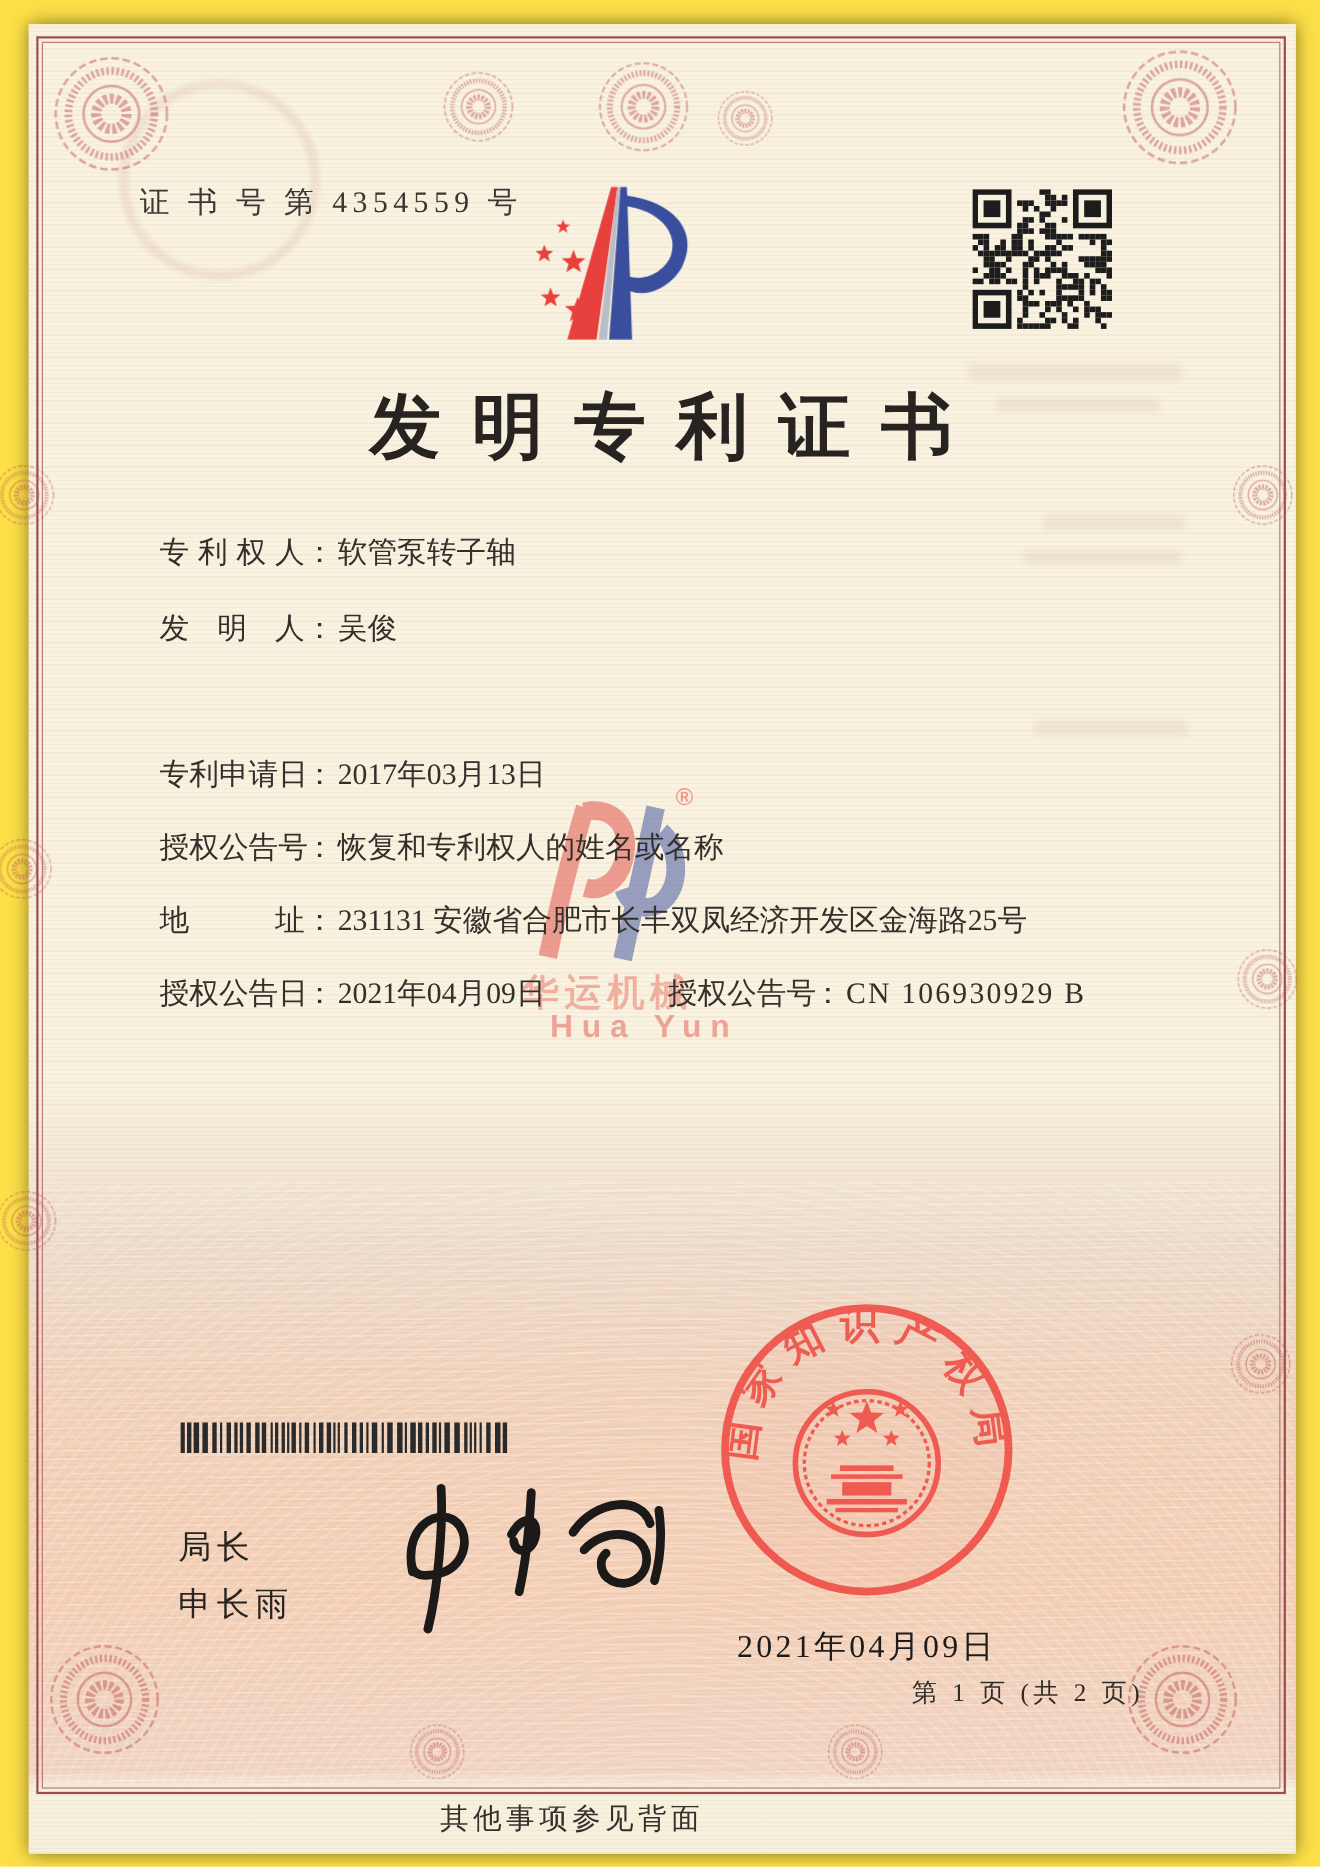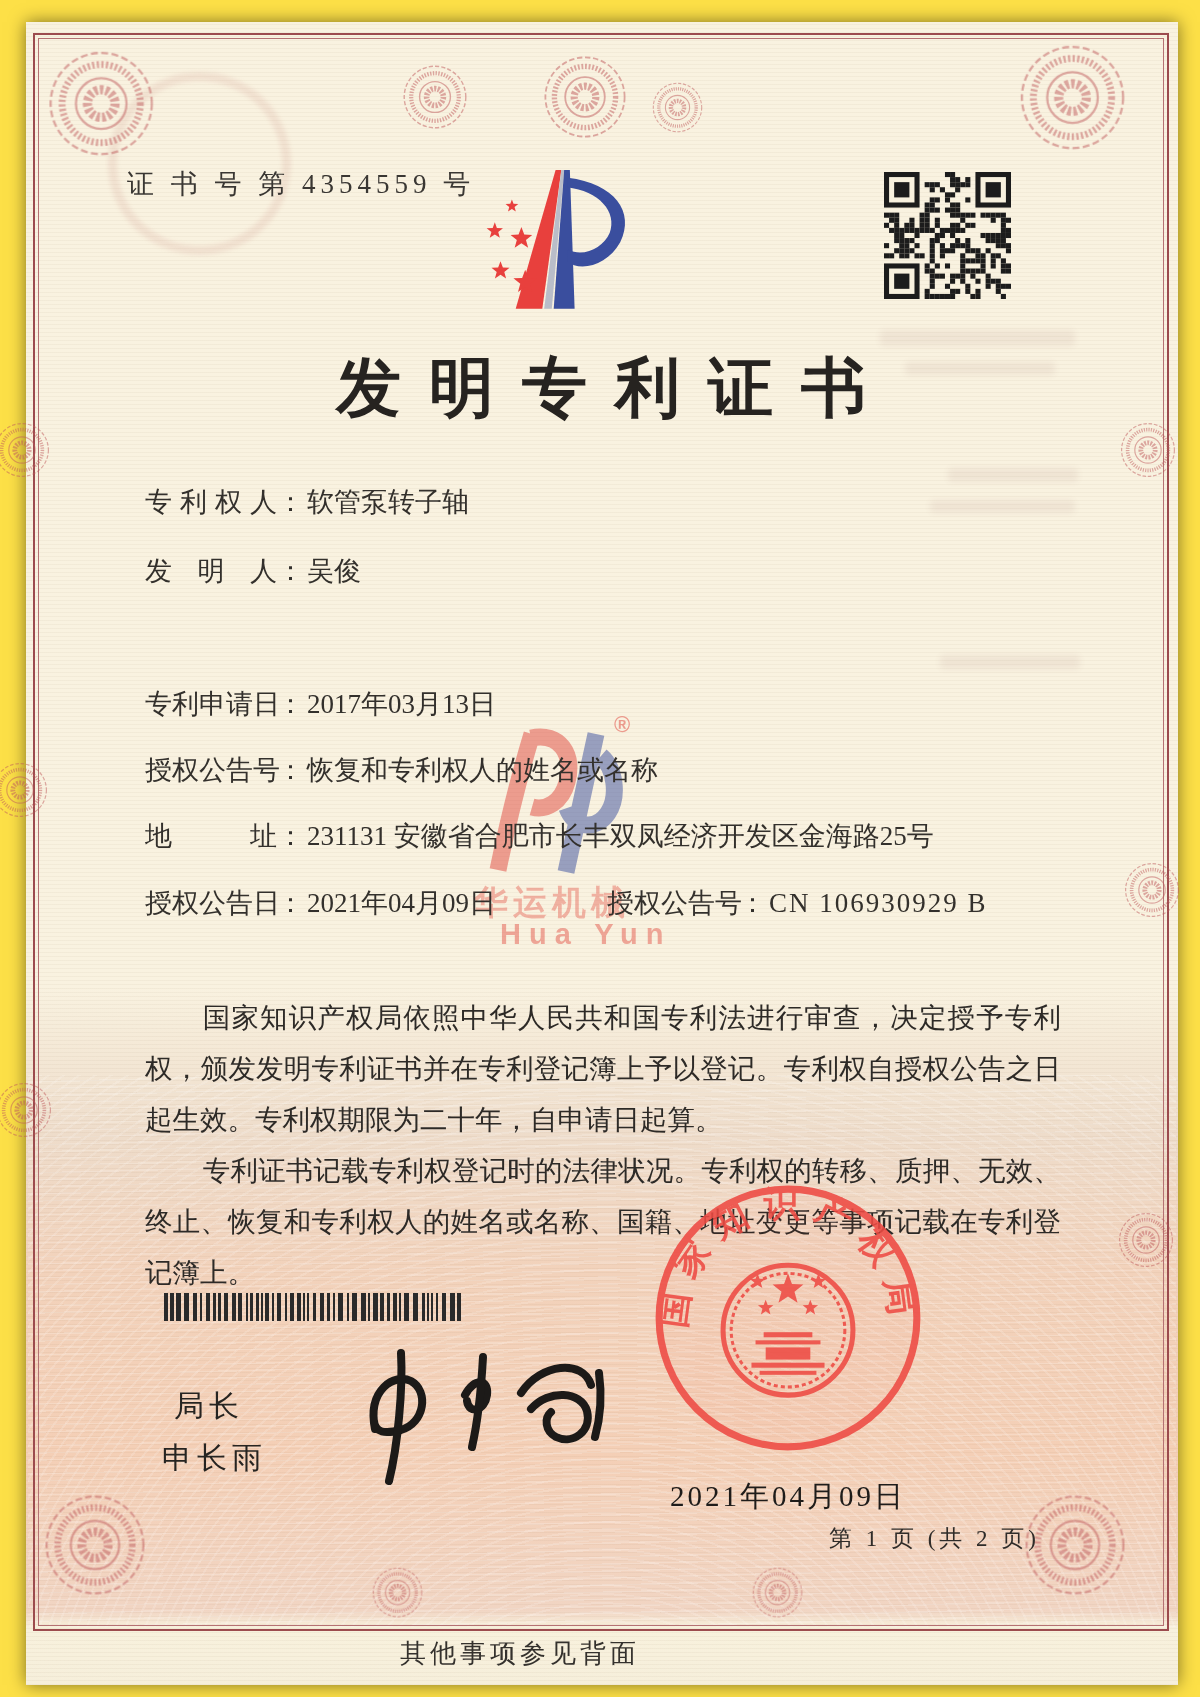--- a/index.html
+++ b/index.html
@@ -31,21 +31,21 @@
   .row .colon{display:inline-block;width:30px;}
   .row.r1{top:484px}.row.r2{top:553px}.row.r3{top:619px}
   .row.r4{top:686px}.row.r5{top:752px}.row.r6{top:818px}
   .row.g1{top:885px}.row.g2{top:885px;left:607px}
   .mono-num{font-family:"Liberation Serif","DejaVu Serif",serif;letter-spacing:2px;}
   .paras{position:absolute;left:145px;top:992px;width:916px;font-size:27.5px;line-height:51px;
         text-align:justify;color:#2d2a27;}
   .paras p{margin:0;text-indent:2.1em;}
   .barcode{position:absolute;left:164px;top:1293px;width:302px;height:28px;}
   .sig-title{position:absolute;left:162px;top:1386px;font-size:30px;letter-spacing:5px;color:#262421;
-        font-family:"Liberation Sans","DejaVu Sans",sans-serif;margin-left:12px;}
+        font-family:"Liberation Sans","DejaVu Sans",sans-serif;}
   .sig-name{position:absolute;left:162px;top:1438px;font-size:30px;letter-spacing:5px;color:#262421;
         font-family:"Liberation Sans","DejaVu Sans",sans-serif;}
   .signature{position:absolute;left:335px;top:1333px;}
   .seal{position:absolute;left:650px;top:1180px;}
   .seal-date{position:absolute;left:650px;top:1477px;width:276px;text-align:center;font-size:29px;
         letter-spacing:3px;color:#1e1c1a;}
   .page-info{position:absolute;left:0;right:160px;top:1523px;text-align:right;font-size:23px;
         letter-spacing:4px;color:#2f2c29;padding-left:40px;}
   .back-note{position:absolute;left:0;right:160px;top:1636px;text-align:center;font-size:26px;
         letter-spacing:4px;color:#34312d;}
@@ -367,24 +367,20 @@
   <div class="row r6">
     <span class="lbl">地址</span><span class="colon">：</span><span class="val">231131 安徽省合肥市长丰双凤经济开发区金海路25号</span>
   </div>
   <div class="row g1">
     <span class="lbl">授权公告日</span><span class="colon">：</span><span class="val">2021年04月09日</span>
   </div>
   <div class="row g2">
     <span class="lbl">授权公告号</span><span class="colon">：</span><span class="val mono-num">CN 106930929 B</span>
   </div>
 
-  <div class="paras">
-    <p>国家知识产权局依照中华人民共和国专利法进行审查，决定授予专利权，颁发发明专利证书并在专利登记簿上予以登记。专利权自授权公告之日起生效。专利权期限为二十年，自申请日起算。</p>
-    <p>专利证书记载专利权登记时的法律状况。专利权的转移、质押、无效、终止、恢复和专利权人的姓名或名称、国籍、地址变更等事项记载在专利登记簿上。</p>
-  </div>
 
   <div class="barcode">
     <svg id="barcode-svg" width="302" height="28" viewBox="0 0 302 28">
         <rect x="0" y="0" width="4" height="28" fill="#2a2a2a"></rect>
         <rect x="6" y="0" width="4" height="28" fill="#2a2a2a"></rect>
         <rect x="12" y="0" width="5" height="28" fill="#2a2a2a"></rect>
         <rect x="20" y="0" width="5" height="28" fill="#2a2a2a"></rect>
         <rect x="29" y="0" width="4" height="28" fill="#2a2a2a"></rect>
         <rect x="36" y="0" width="2" height="28" fill="#2a2a2a"></rect>
         <rect x="42" y="0" width="4" height="28" fill="#2a2a2a"></rect>

